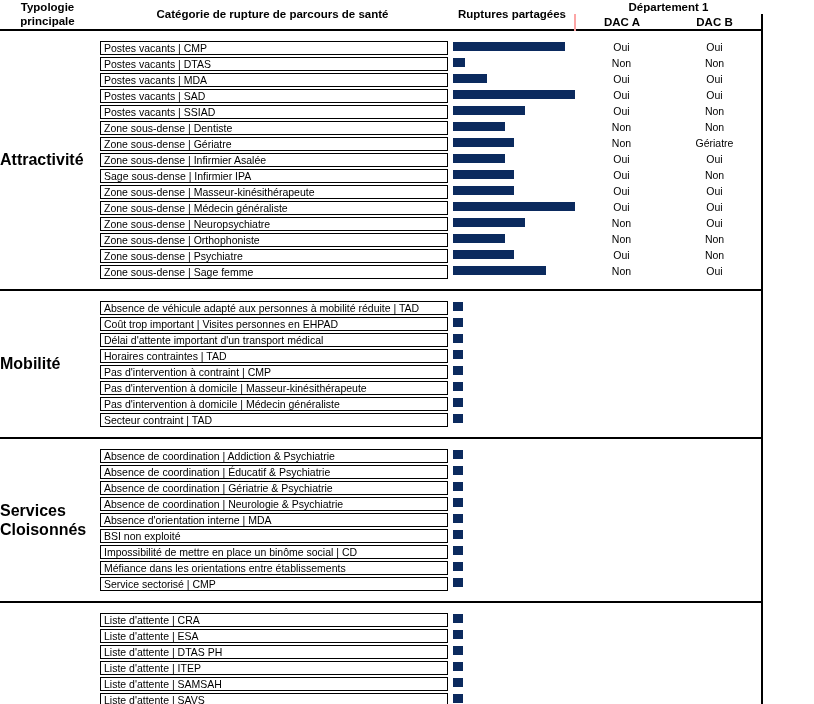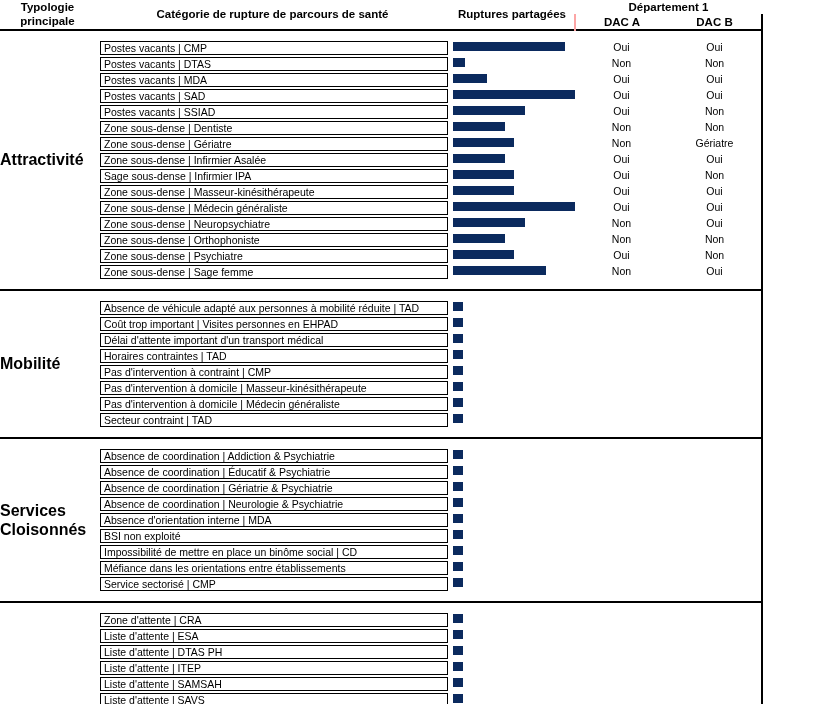--- a/index.html
+++ b/index.html
@@ -595,21 +595,21 @@
           <td class="typ topline botline" rowspan="11">
             <div></div>
           </td>
           <td class="cat topline"></td>
           <td class="bars topline"></td>
           <td class="dac topline"></td>
           <td class="dac outerR topline"></td>
         </tr>
         <tr class="row">
           <td class="cat">
-            <div class="labelbox">Zone d'attente | CRA</div>
+            <div class="labelbox">Liste d'attente | CRA</div>
           </td>
           <td class="bars">
             <div class="barwrap">
               <div class="bar" style="width: 10px; background: rgb(11, 42, 94);"></div>
             </div>
           </td>
           <td class="dac"></td>
           <td class="dac outerR"></td>
         </tr>
         <tr class="row">

